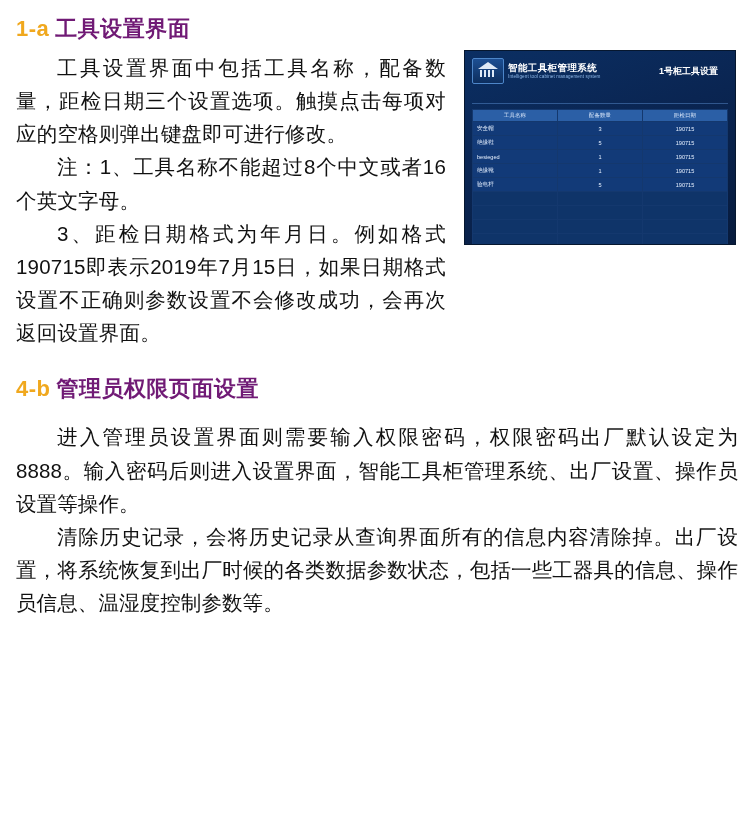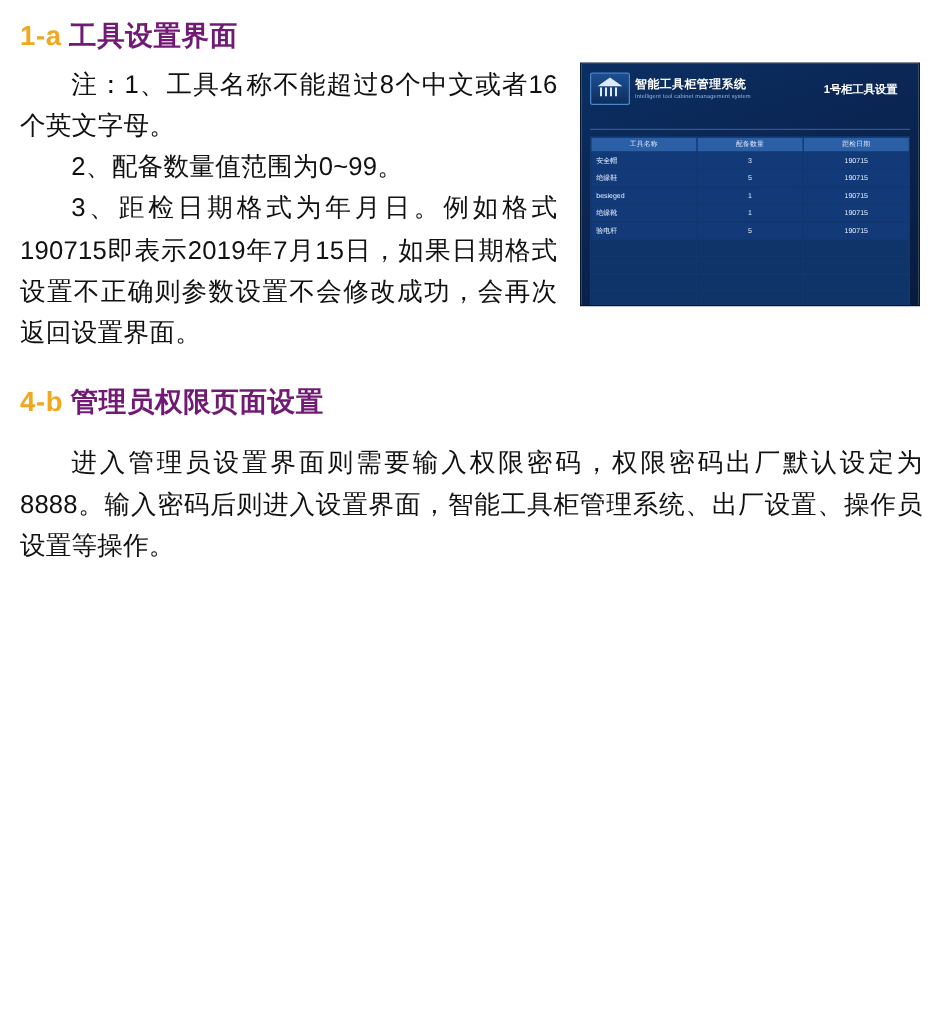--- a/index.html
+++ b/index.html
@@ -191,22 +191,22 @@
 
 <div class="page">
 
   <div class="block-a">
 
     <h2 class="section-title">
       <span class="num">1-a</span><span class="cn">工具设置界面</span>
     </h2>
 
     <div class="col-text">
+      <p class="para indent">工具设置界面中包括工具名称，配备数量，距检日期三个设置选项。触摸点击每项对应的空格则弹出键盘即可进行修改。</p>
       <p class="para indent">注：1、工具名称不能超过8个中文或者16个英文字母。</p>
-      <p class="para indent">2、配备数量值范围为0~99。</p>
       <p class="para indent">3、距检日期格式为年月日。例如格式190715即表示2019年7月15日，如果日期格式设置不正确则参数设置不会修改成功，会再次返回设置界面。</p>
     </div>
 
     <div class="device">
 
       <div class="dev-header">
         <div class="dev-logo"></div>
         <div class="dev-titles">
           <div class="dev-title-cn">智能工具柜管理系统</div>
           <div class="dev-title-en">Intelligent tool cabinet management system</div>
@@ -280,15 +280,16 @@
   </div>
 
   <div class="gap-a"></div>
 
   <div class="block-b">
     <h2 class="section-title">
       <span class="num">4-b</span><span class="cn">管理员权限页面设置</span>
     </h2>
     <div class="gap-b"></div>
     <p class="para indent">进入管理员设置界面则需要输入权限密码，权限密码出厂默认设定为8888。输入密码后则进入设置界面，智能工具柜管理系统、出厂设置、操作员设置等操作。</p>
+    <p class="para indent">清除历史记录，会将历史记录从查询界面所有的信息内容清除掉。出厂设置，将系统恢复到出厂时候的各类数据参数状态，包括一些工器具的信息、操作员信息、温湿度控制参数等。</p>
   </div>
 
 </div>
 
 </body></html>

